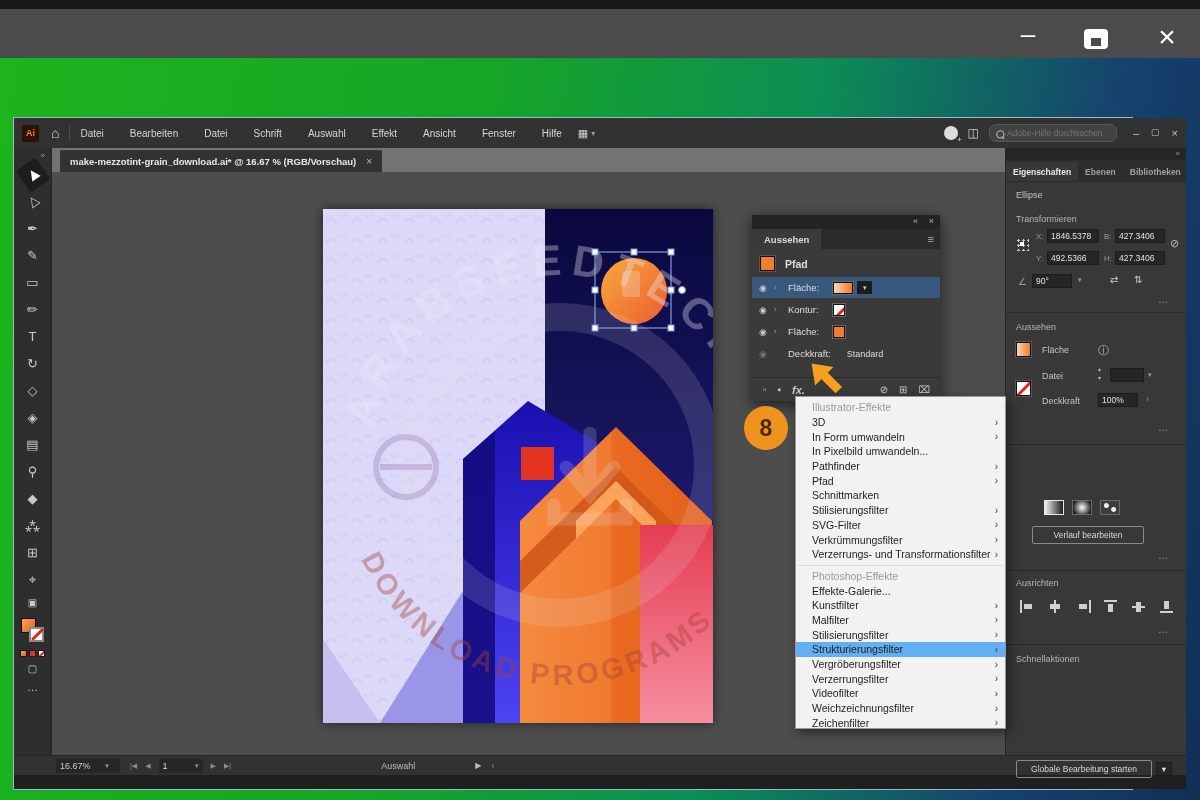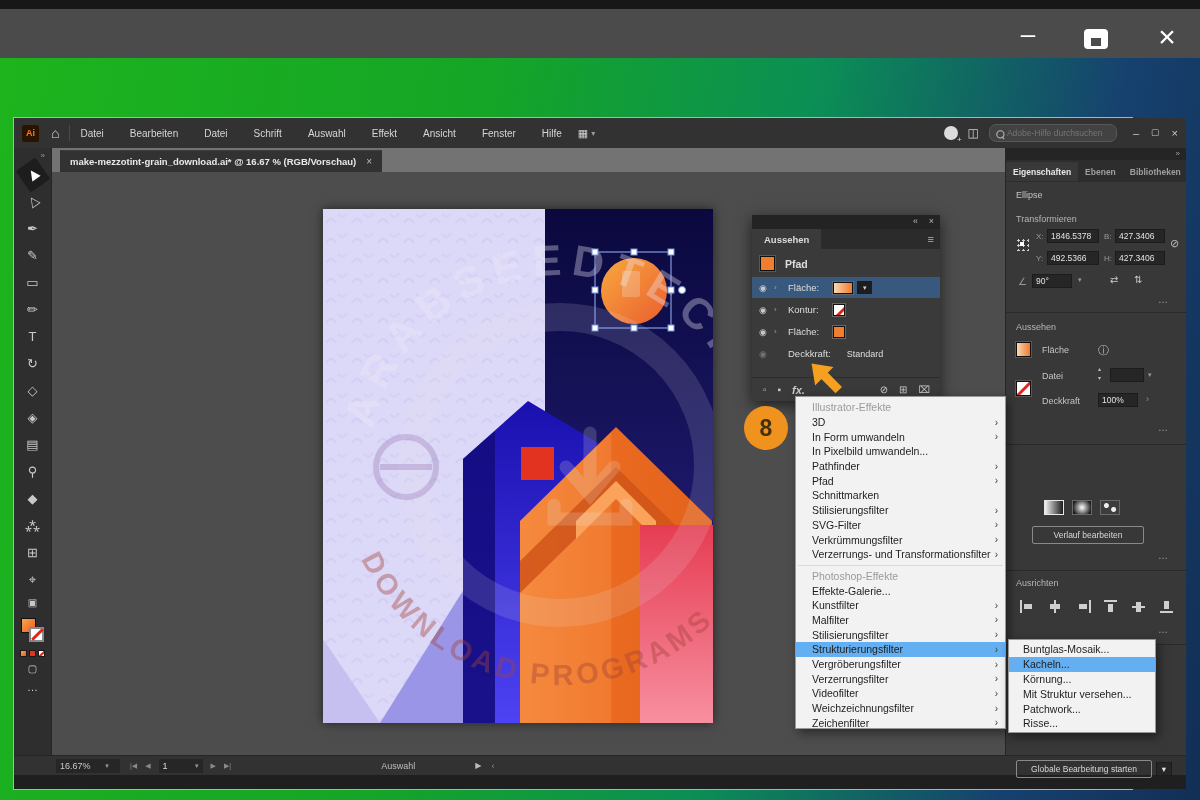--- a/index.html
+++ b/index.html
@@ -611,35 +611,15 @@
       <div class="mi">
           <span class="lbl">Weichzeichnungsfilter</span>
           <span class="arr">›</span>
         </div>
       <div class="mi">
           <span class="lbl">Zeichenfilter</span>
           <span class="arr">›</span>
         </div>
     </div>
 
-    <div class="abs fxsub">
-      <div class="mi">
-          <span class="lbl">Buntglas-Mosaik...</span>
-        </div>
-      <div class="mi hl">
-          <span class="lbl">Kacheln...</span>
-        </div>
-      <div class="mi">
-          <span class="lbl">Körnung...</span>
-        </div>
-      <div class="mi">
-          <span class="lbl">Mit Struktur versehen...</span>
-        </div>
-      <div class="mi">
-          <span class="lbl">Patchwork...</span>
-        </div>
-      <div class="mi">
-          <span class="lbl">Risse...</span>
-        </div>
-    </div>
 
   </div>
 </div>
 
 </body></html>

